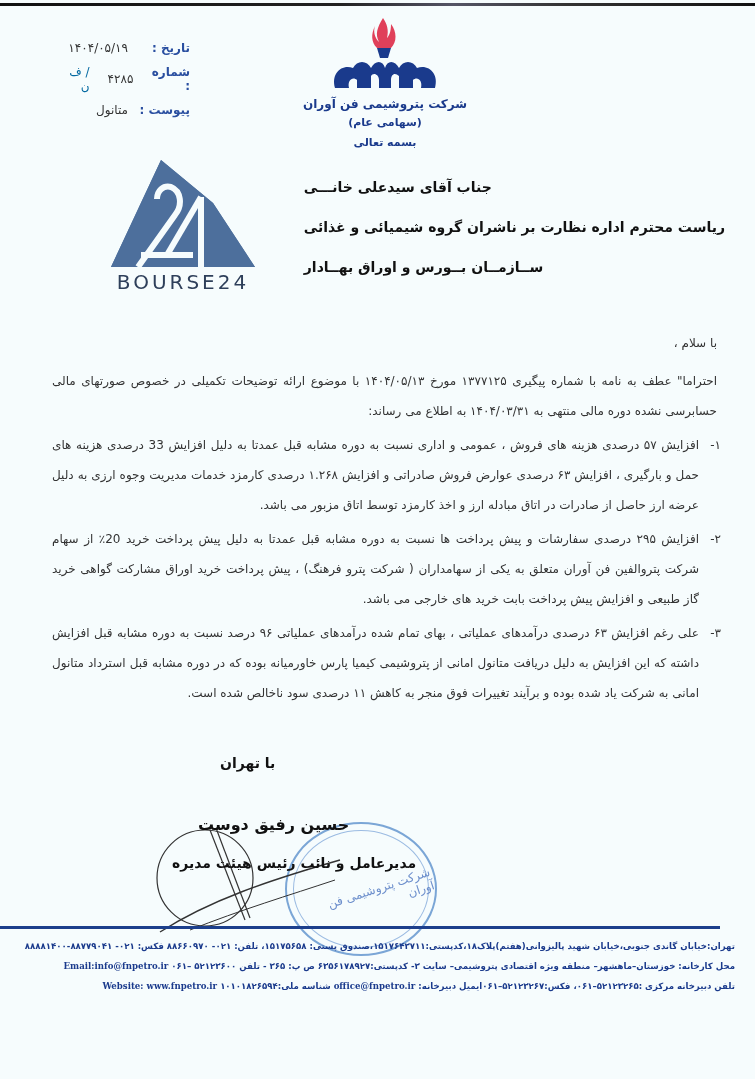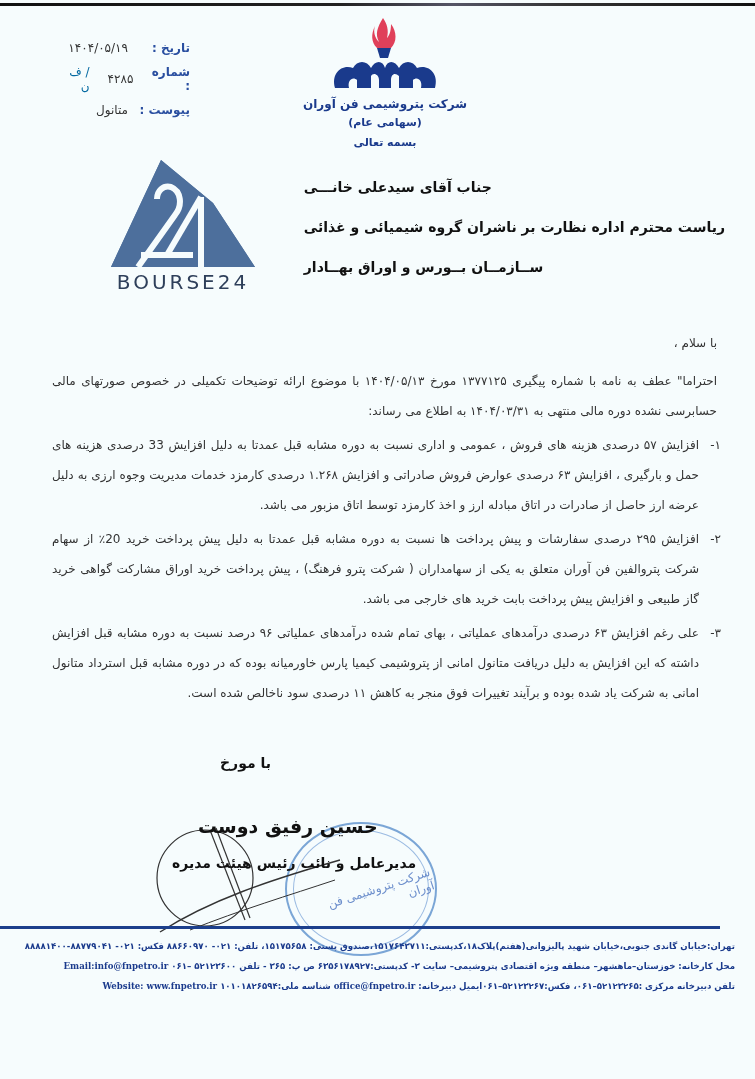--- a/index.html
+++ b/index.html
@@ -36,21 +36,21 @@
 
   
   .body-text { position: absolute; left: 52px; right: 30px; top: 336px; direction: rtl; text-align: justify; font-size: 12px; color: #333; }
   .greeting { margin-right: 8px; height: 30px; }
   .intro { line-height: 30px; text-indent: 0; margin-right: 8px; }
   .item { display: flex; direction: rtl; margin-top: 4px; }
   .item-num { width: 22px; flex-shrink: 0; margin-right: 4px; line-height: 30px; }
   .item-text { line-height: 30px; flex: 1; }
 
   .thanks { position: absolute; left: 220px; top: 755px; font-weight: bold; font-size: 14px; color: #111; direction: rtl; }
-  .signer { position: absolute; left: 198px; top: 815px; font-weight: bold; font-size: 19px; color: #111; direction: rtl; }
+  .signer { position: absolute; left: 198px; top: 815px; font-weight: bold; font-size: 16px; color: #111; direction: rtl; }
   .signer-title { position: absolute; left: 172px; top: 855px; font-weight: bold; font-size: 14px; color: #111; direction: rtl; }
 
   .stamp { position: absolute; left: 285px; top: 822px; width: 148px; height: 130px; border: 2px solid #7ba6d6; border-radius: 50%; }
   .stamp-inner { position: absolute; left: 6px; top: 6px; right: 6px; bottom: 6px; border: 1px solid #9bbbe2; border-radius: 50%; }
   .stamp-text { position: absolute; left: 20px; top: 60px; color: #6d8fcc; font-size: 12px; transform: rotate(-18deg); direction: rtl; font-family: "DejaVu Serif", serif; }
   .signature { position: absolute; left: 150px; top: 820px; }
 
   .footer-rule { position: absolute; left: 0; top: 926px; width: 720px; height: 3px; background: #1c3f8c; }
   .footer { position: absolute; left: 20px; right: 20px; top: 936px; direction: rtl; text-align: right; font-size: 8.6px; font-weight: bold; color: #1a3a8c; }
   .footer-line { height: 20px; line-height: 20px; white-space: nowrap; }
@@ -116,21 +116,21 @@
   <div class="item">
     <span class="item-num">۲-</span>
     <span class="item-text">افزایش ۲۹۵ درصدی سفارشات و پیش پرداخت ها نسبت به دوره مشابه قبل عمدتا به دلیل پیش پرداخت خرید 20٪ از سهام شرکت پتروالفین فن آوران متعلق به یکی از سهامداران ( شرکت پترو فرهنگ) ، پیش پرداخت خرید اوراق مشارکت گواهی خرید گاز طبیعی و افزایش پیش پرداخت بابت خرید های خارجی می باشد.</span>
   </div>
   <div class="item">
     <span class="item-num">۳-</span>
     <span class="item-text">علی رغم افزایش ۶۳ درصدی درآمدهای عملیاتی ، بهای تمام شده درآمدهای عملیاتی ۹۶ درصد نسبت به دوره مشابه قبل افزایش داشته که این افزایش به دلیل دریافت متانول امانی از پتروشیمی کیمیا پارس خاورمیانه بوده که در دوره مشابه قبل استرداد متانول امانی به شرکت یاد شده بوده و برآیند تغییرات فوق منجر به کاهش ۱۱ درصدی سود ناخالص شده است.</span>
   </div>
 </div>
 
-<div class="thanks">با مورخ</div>
+<div class="thanks">با تهران</div>
 
 <div class="stamp">
   <div class="stamp-inner"></div>
   <div class="stamp-text">شرکت پتروشیمی فن آوران</div>
 </div>
 
 <svg class="signature" width="200" height="115" viewBox="0 0 200 115">
   <ellipse cx="55" cy="58" rx="48" ry="48" stroke="#333" stroke-width="1.2" fill="none"></ellipse>
   <path d="M60 10 L95 100" stroke="#333" stroke-width="1.2"></path>
   <path d="M66 8 L100 98" stroke="#333" stroke-width="1.2"></path>

